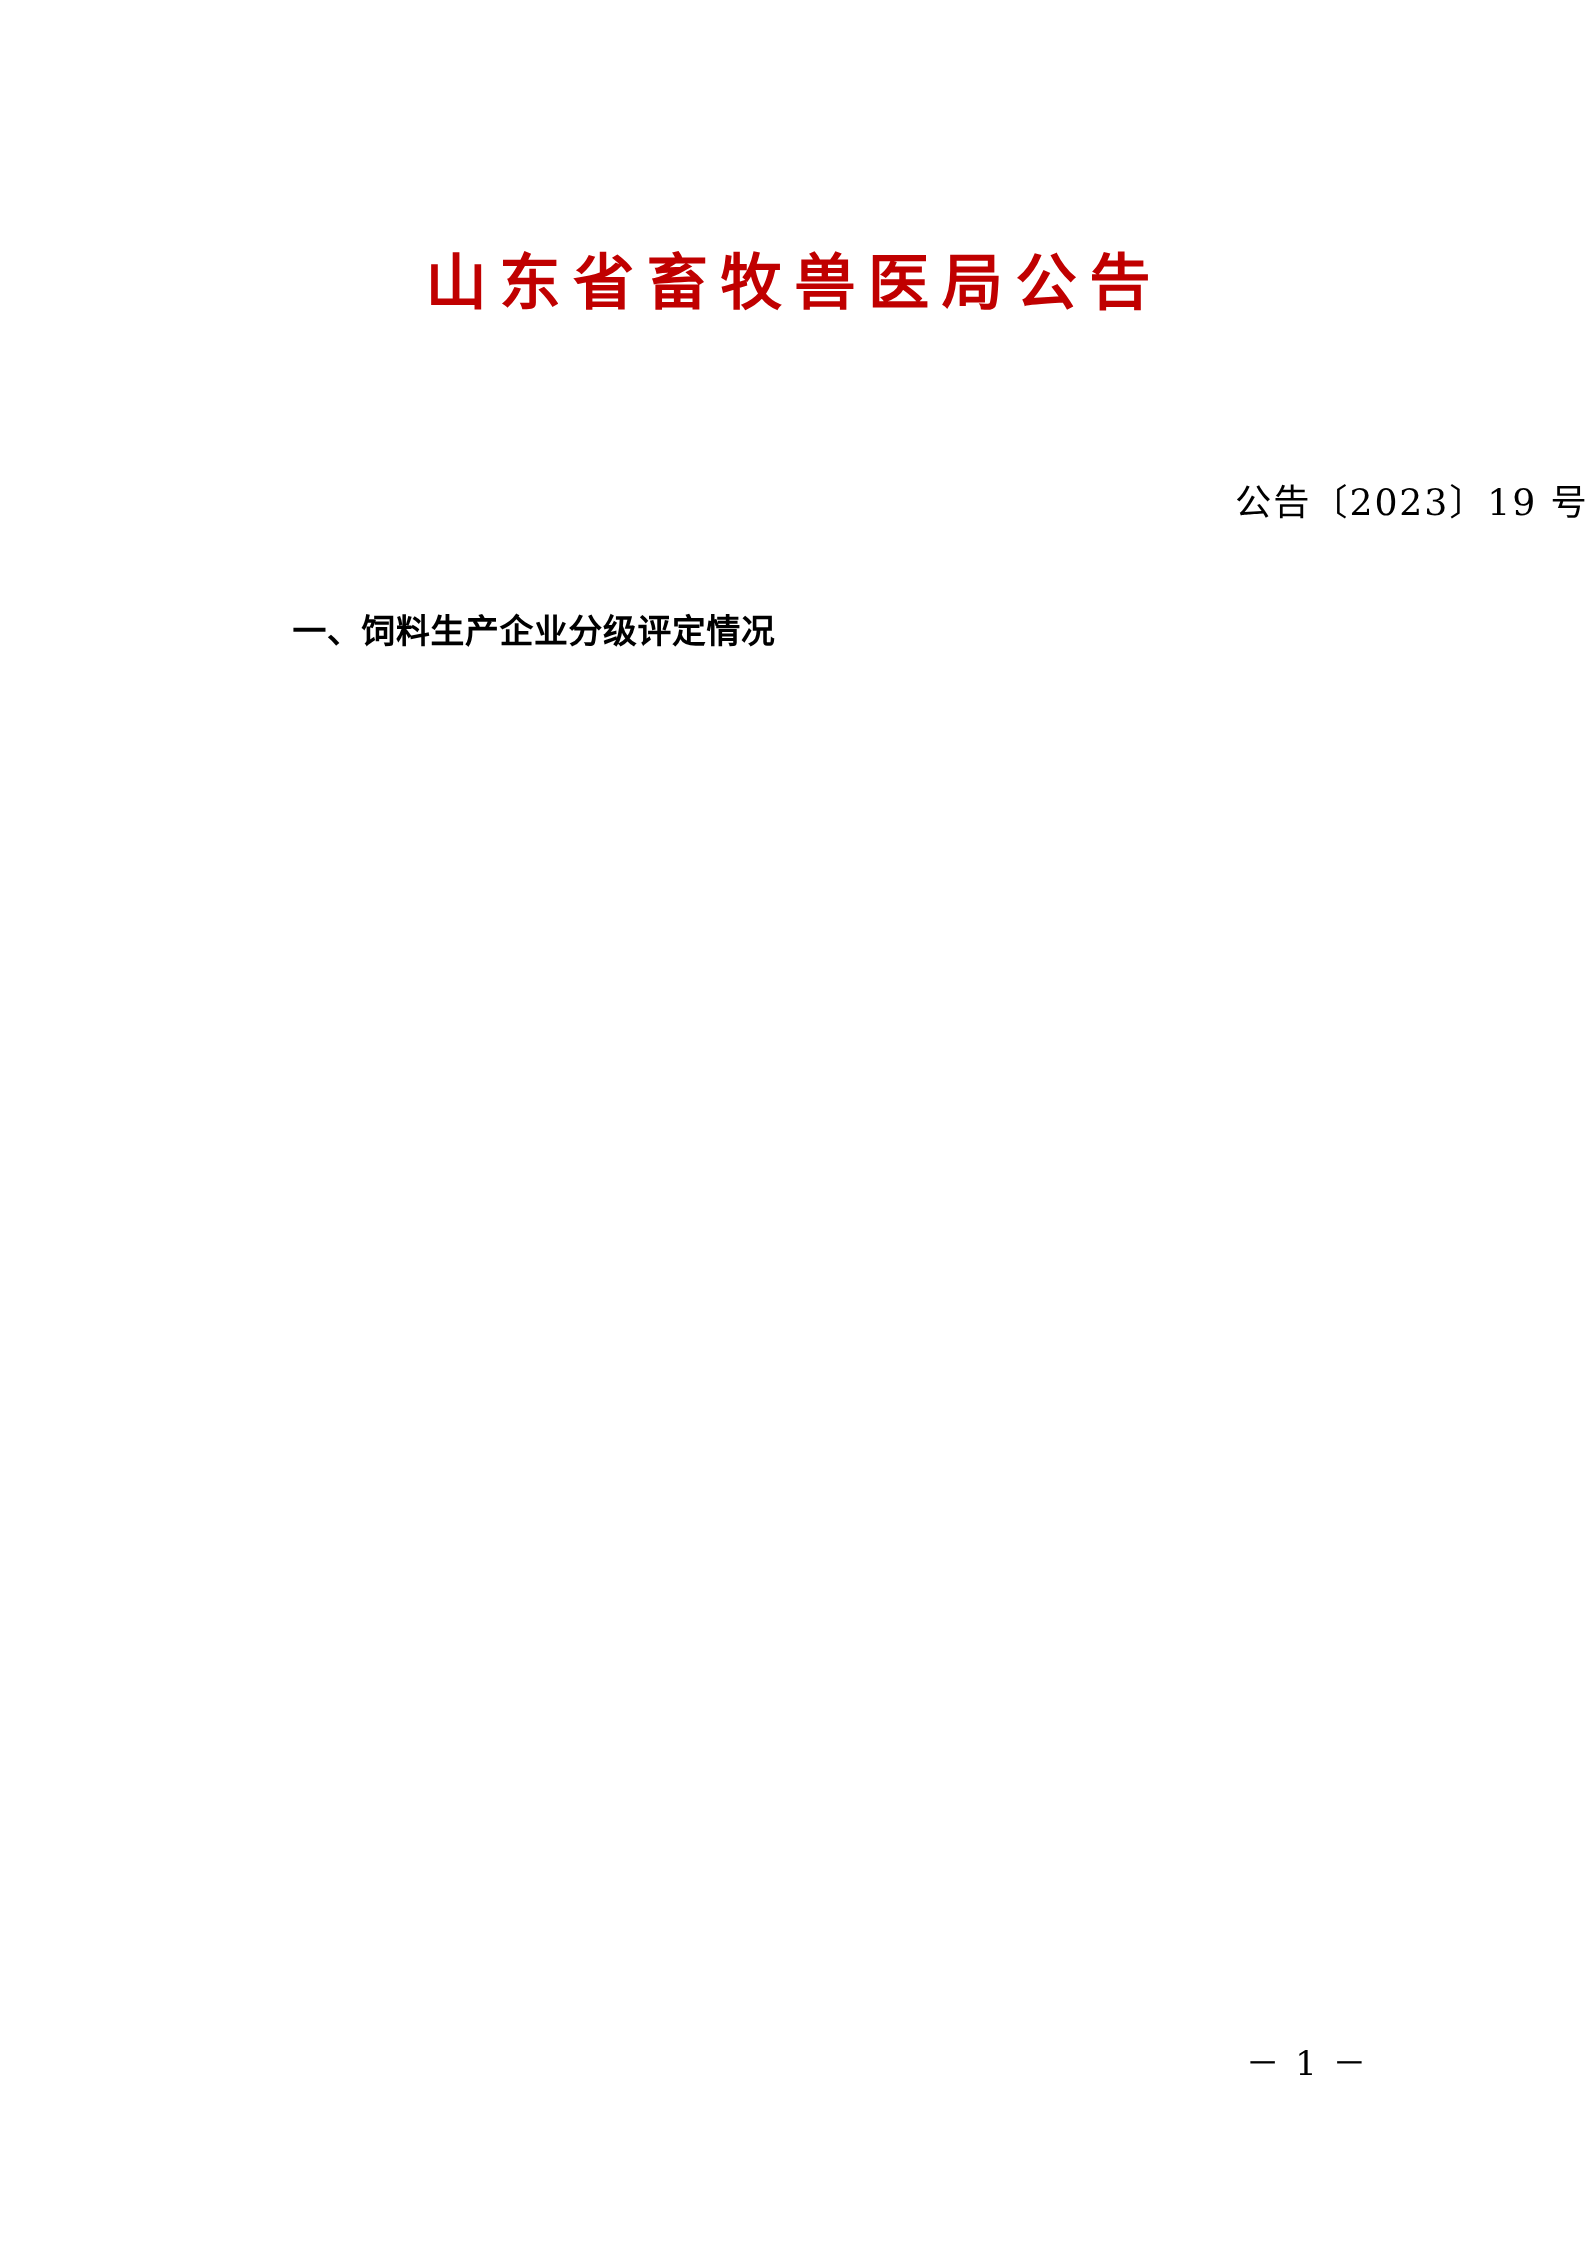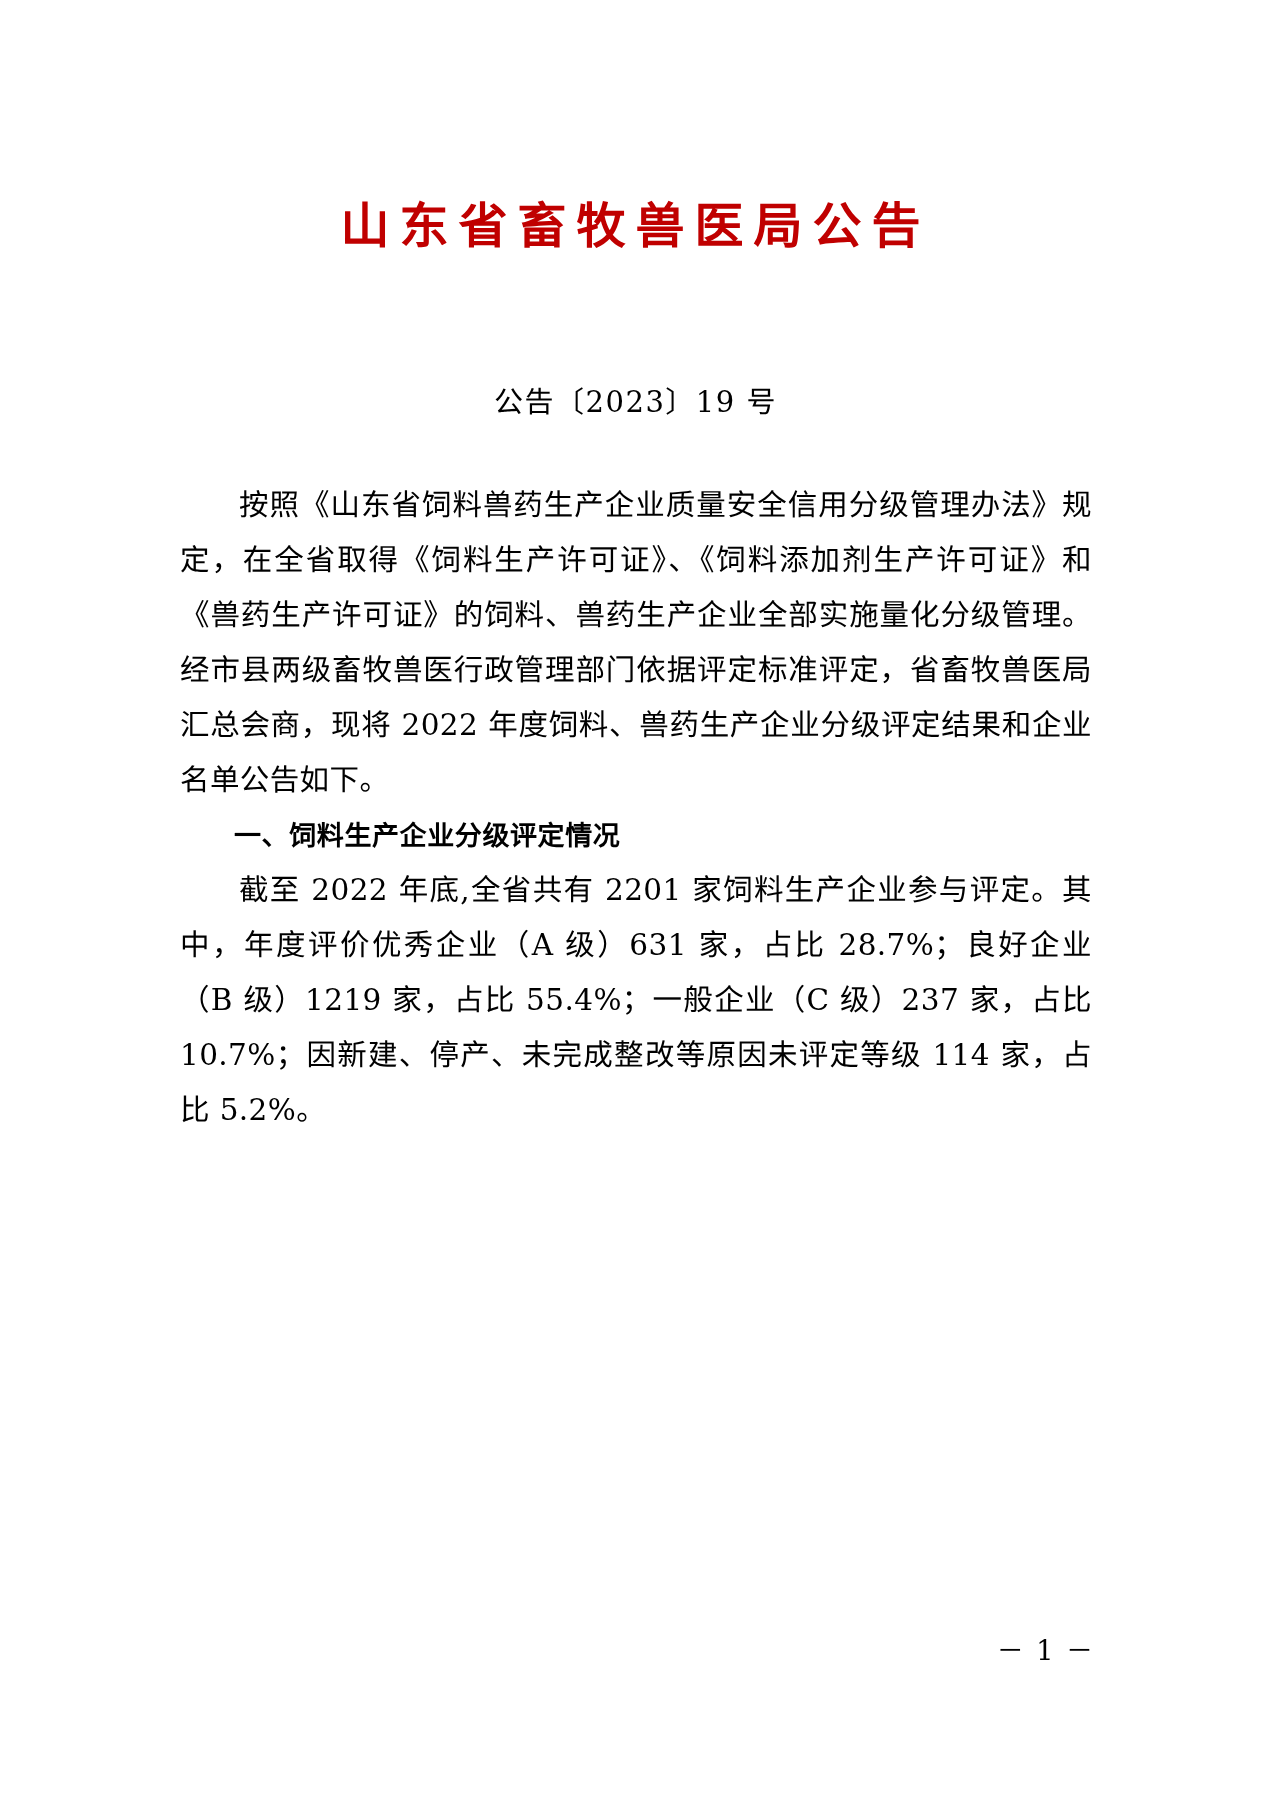--- a/index.html
+++ b/index.html
@@ -35,21 +35,21 @@
     font-weight: bold;
     font-size: 49px;
     letter-spacing: 10px;
     white-space: nowrap;
   }
   .doc-number {
     position: absolute;
     left: 0;
     top: 378px;
     width: 1271px;
-    text-align: center;
+    text-align: right;
     font-size: 29px;
     letter-spacing: 1.5px;
   }
   .body-block {
     position: absolute;
     left: 180px;
     top: 478px;
     width: 912px;
   }
   p.para {
@@ -85,24 +85,22 @@
 </head>
 <body>
 
 <div class="page">
 
   <div class="doc-title">山东省畜牧兽医局公告</div>
 
   <div class="doc-number">公告〔2023〕19 号</div>
 
   <div class="body-block">
-    <p class="para">按照《山东省饲料兽药生产企业质量安全信用分级管理办法》规定，在全省取得《饲料生产许可证》、《饲料添加剂生产许可证》和《兽药生产许可证》的饲料、兽药生产企业全部实施量化分级管理。经市县两级畜牧兽医行政管理部门依据评定标准评定，省畜牧兽医局汇总会商，现将 2022 年度饲料、兽药生产企业分级评定结果和企业名单公告如下。</p>
 
     <p class="heading">一、饲料生产企业分级评定情况</p>
 
-    <p class="para">截至 2022 年底,全省共有 2201 家饲料生产企业参与评定。其中，年度评价优秀企业（A 级）631 家，占比 28.7%；良好企业（B 级）1219 家，占比 55.4%；一般企业（C 级）237 家，占比 10.7%；因新建、停产、未完成整改等原因未评定等级 114 家，占比 5.2%。</p>
 
 
   </div>
 
   <div class="page-number">－ 1 －</div>
 
 </div>
 
 </body></html>

